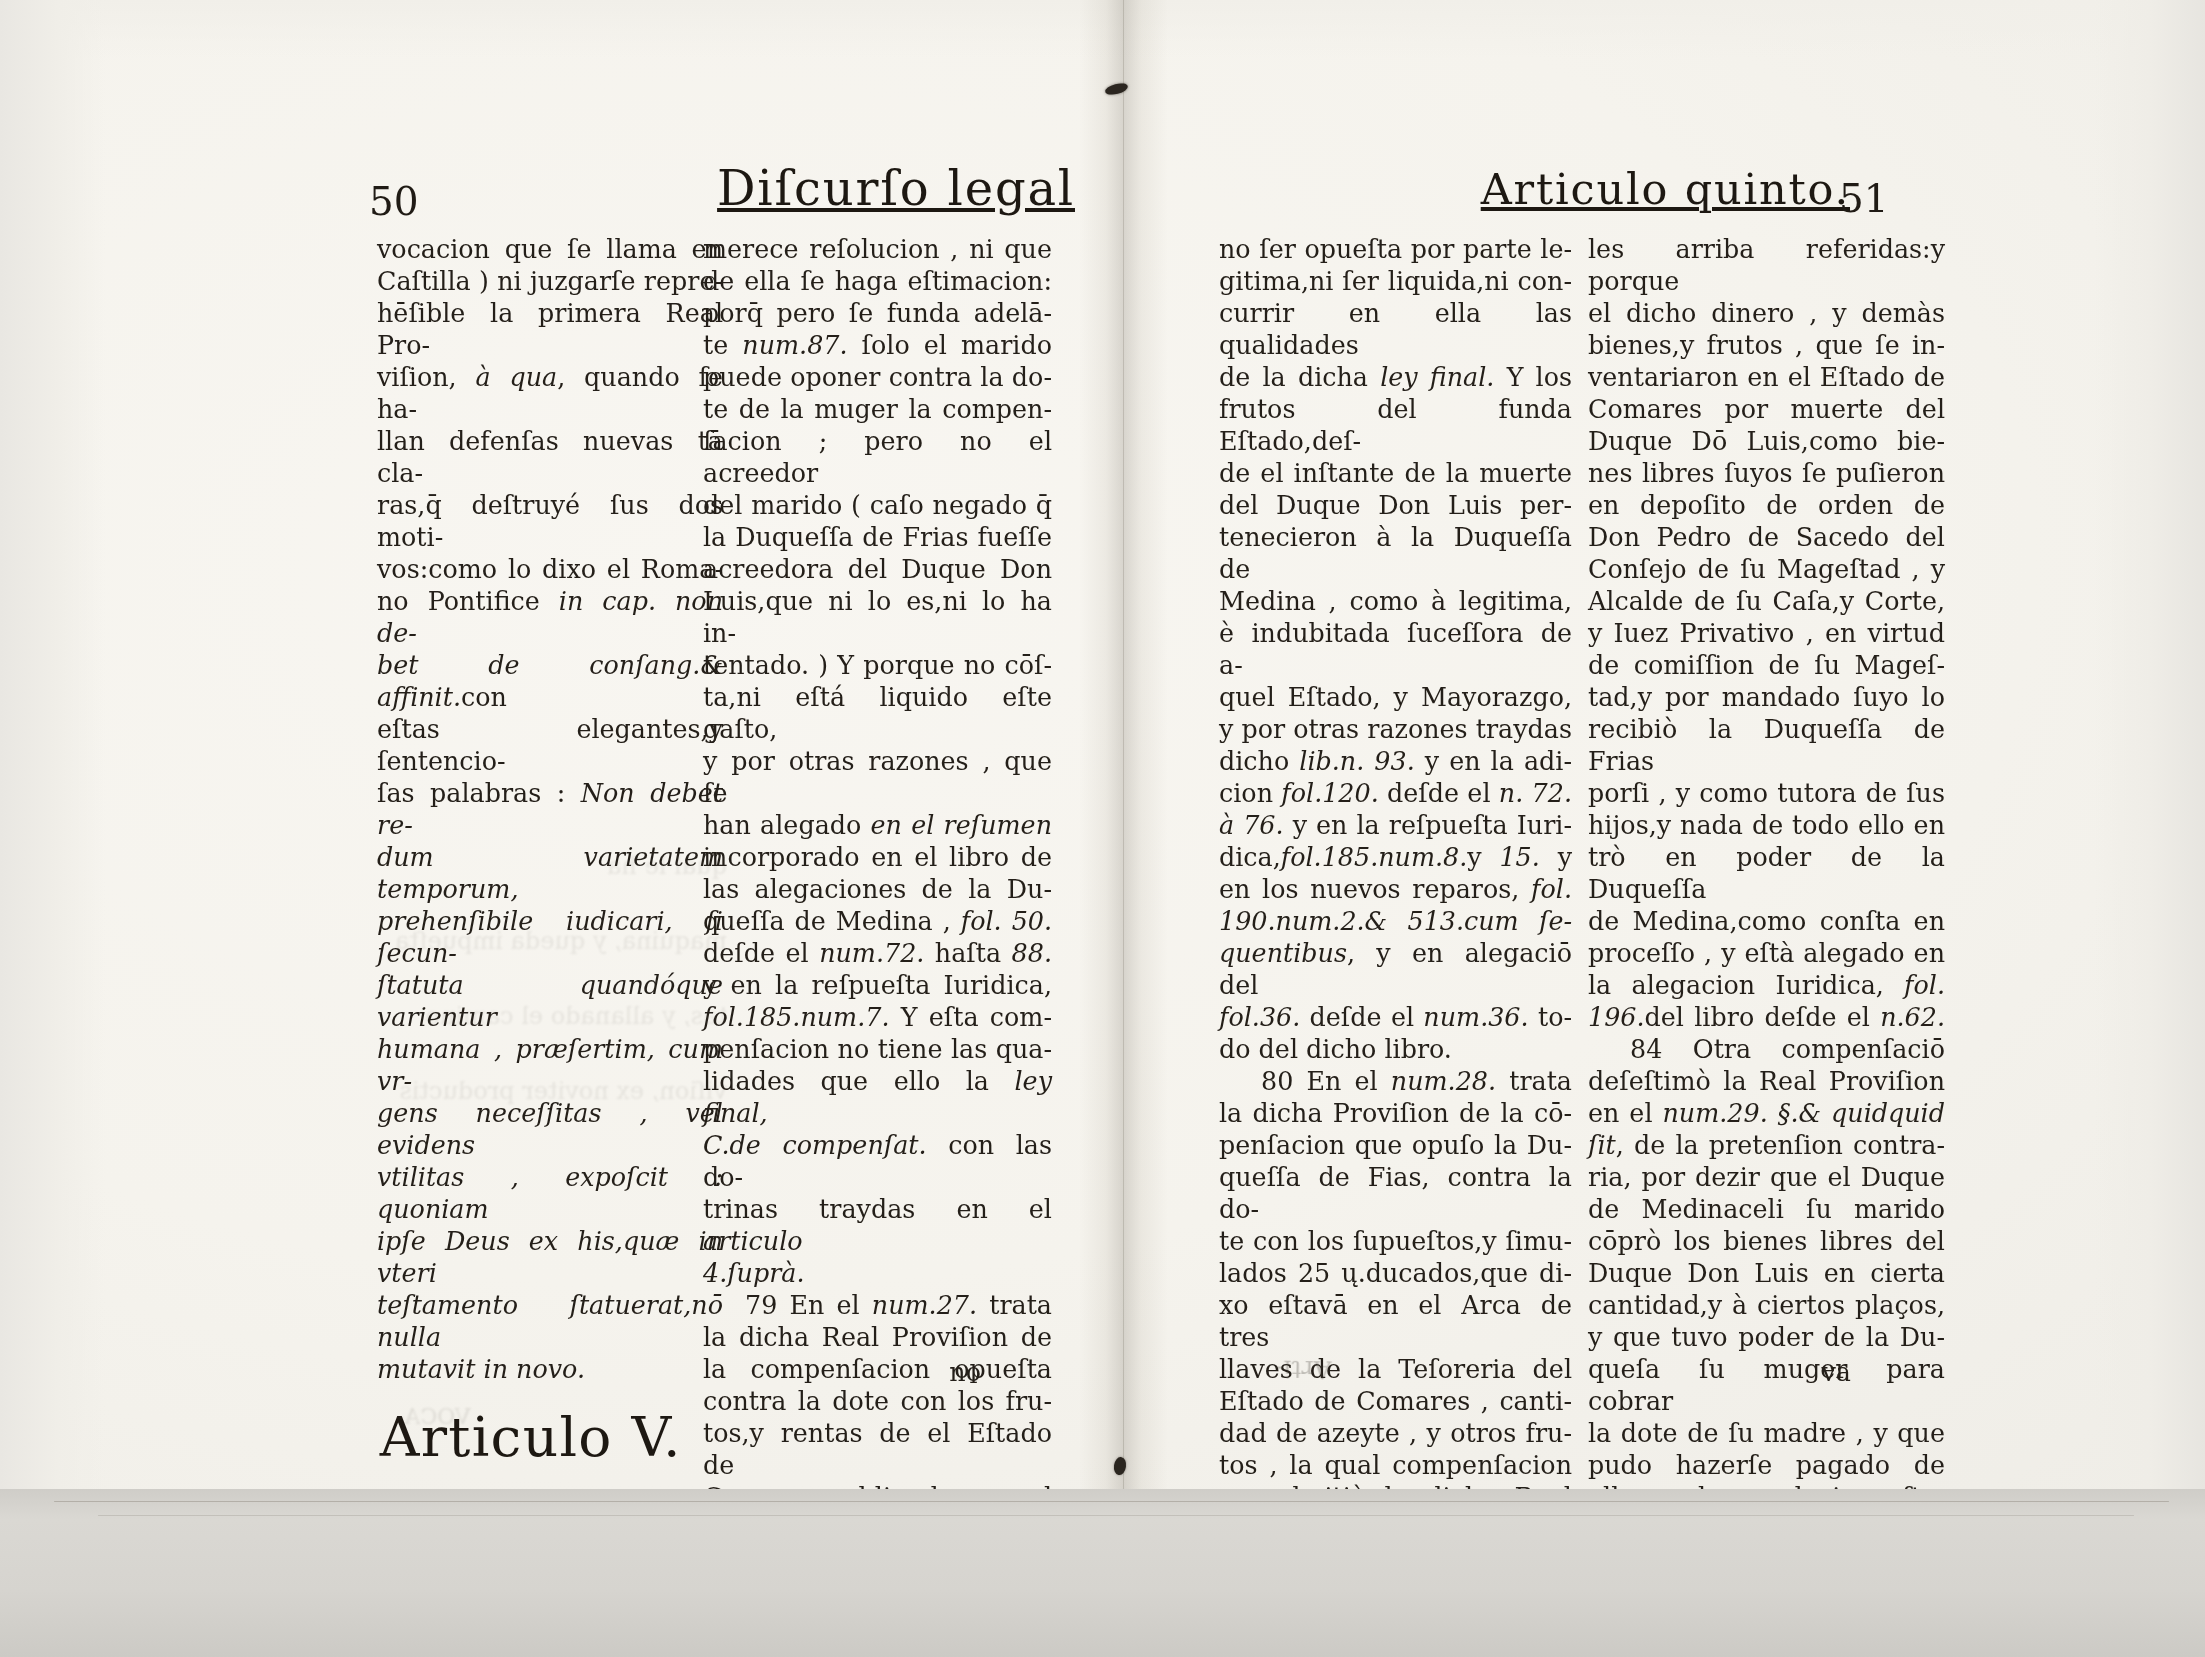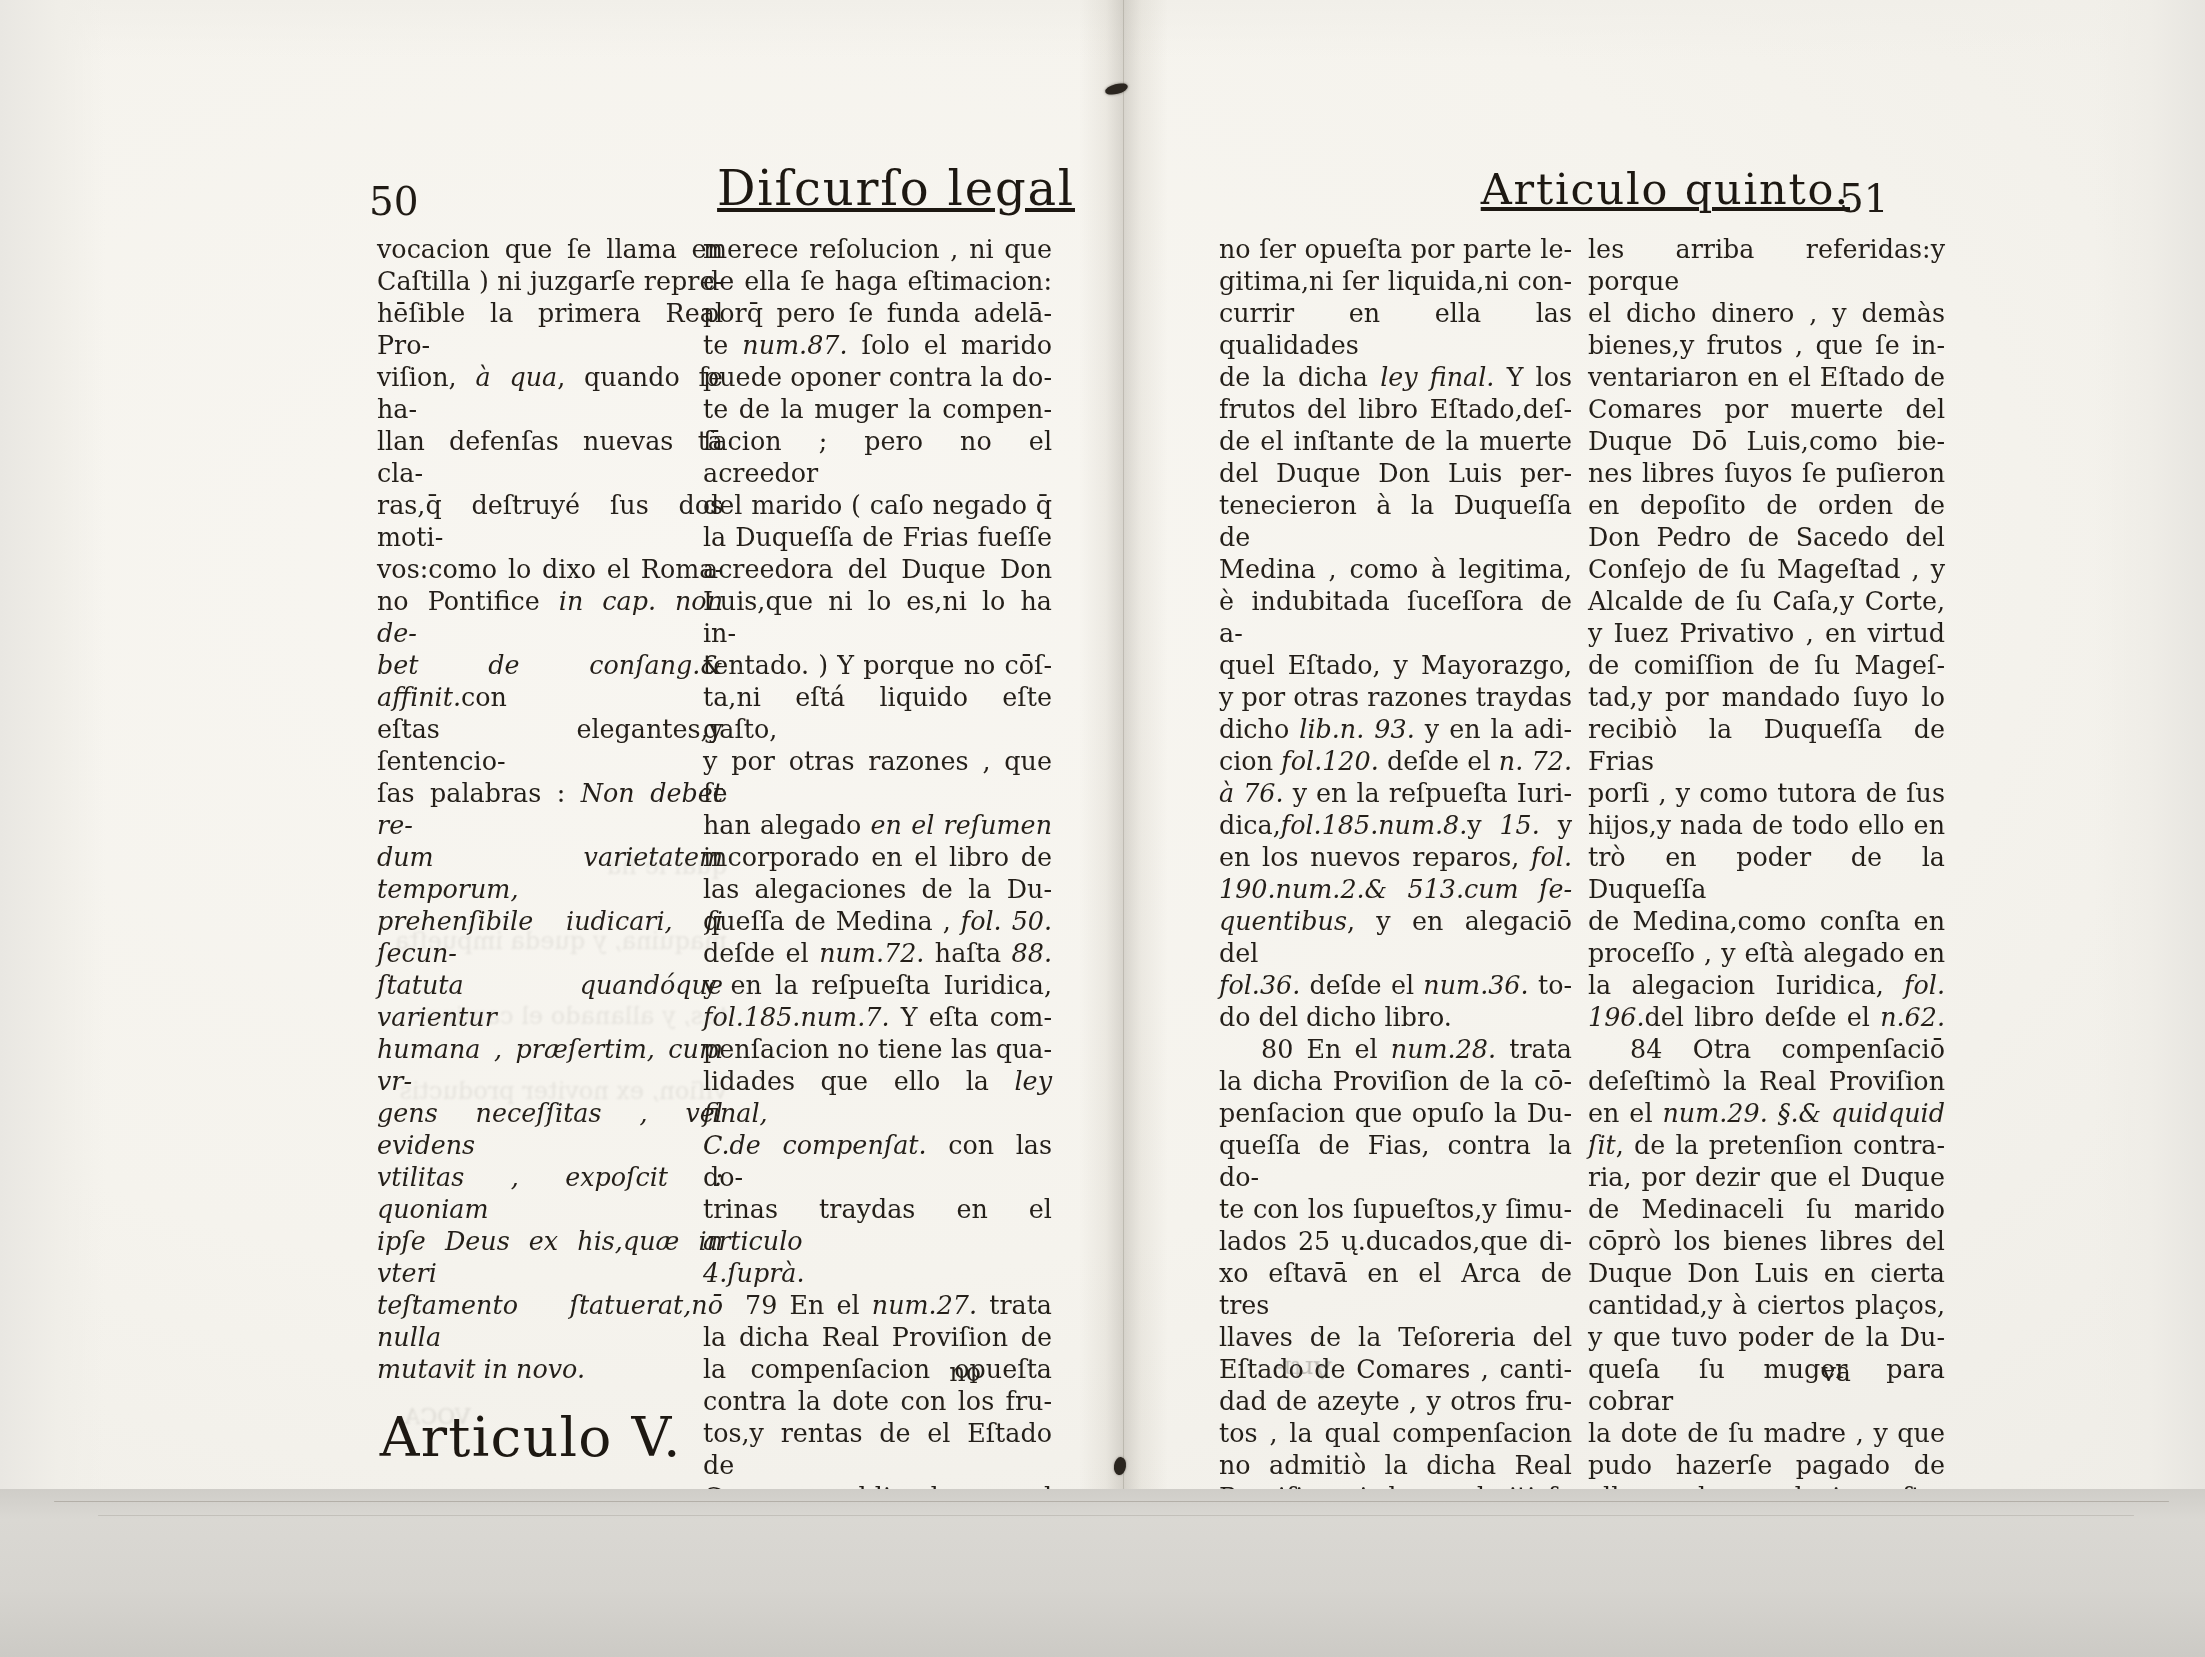--- a/index.html
+++ b/index.html
@@ -186,21 +186,21 @@
       <div class="header">
         <div class="title">Articulo quinto.</div>
         <div class="pgnum">51</div>
       </div>
       <div class="col col3">
           <div class="block body">
             <div class="line"><span>no ſer opueſta por parte le-</span></div>
             <div class="line"><span>gitima,ni ſer liquida,ni con-</span></div>
             <div class="line"><span>currir en ella las qualidades</span></div>
             <div class="line"><span>de la dicha </span><span class="it">ley final.</span><span> Y los</span></div>
-            <div class="line"><span>frutos del libro Eſtado,deſ-</span></div>
+            <div class="line"><span>frutos del funda Eſtado,deſ-</span></div>
             <div class="line"><span>de el inſtante de la muerte</span></div>
             <div class="line"><span>del Duque Don Luis per-</span></div>
             <div class="line"><span>tenecieron à la Duqueſſa de</span></div>
             <div class="line"><span>Medina , como à legitima,</span></div>
             <div class="line"><span>è indubitada ſuceſſora de a-</span></div>
             <div class="line"><span>quel Eſtado, y Mayorazgo,</span></div>
             <div class="line"><span>y por otras razones traydas</span></div>
             <div class="line"><span>dicho </span><span class="it">lib.n. 93.</span><span> y en la adi-</span></div>
             <div class="line"><span>cion </span><span class="it">fol.120.</span><span> deſde el </span><span class="it">n. 72.</span></div>
             <div class="line"><span class="it">à 76.</span><span> y en la reſpueſta Iuri-</span></div>

